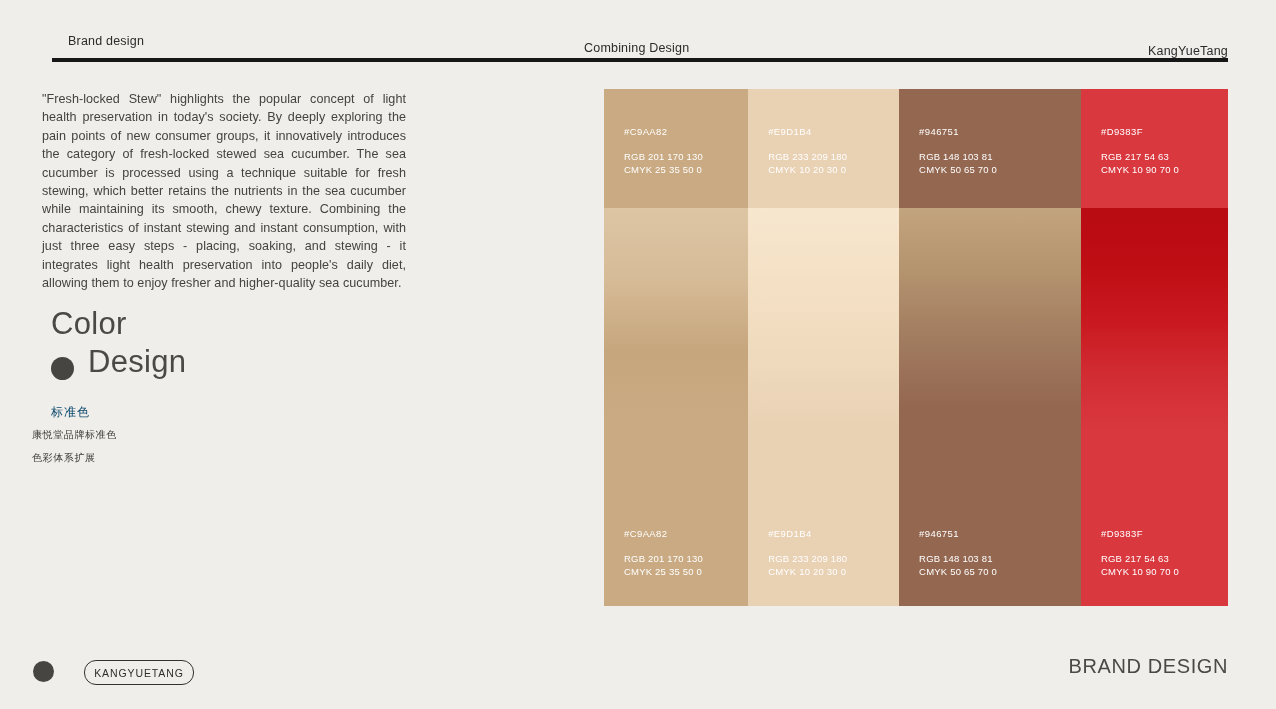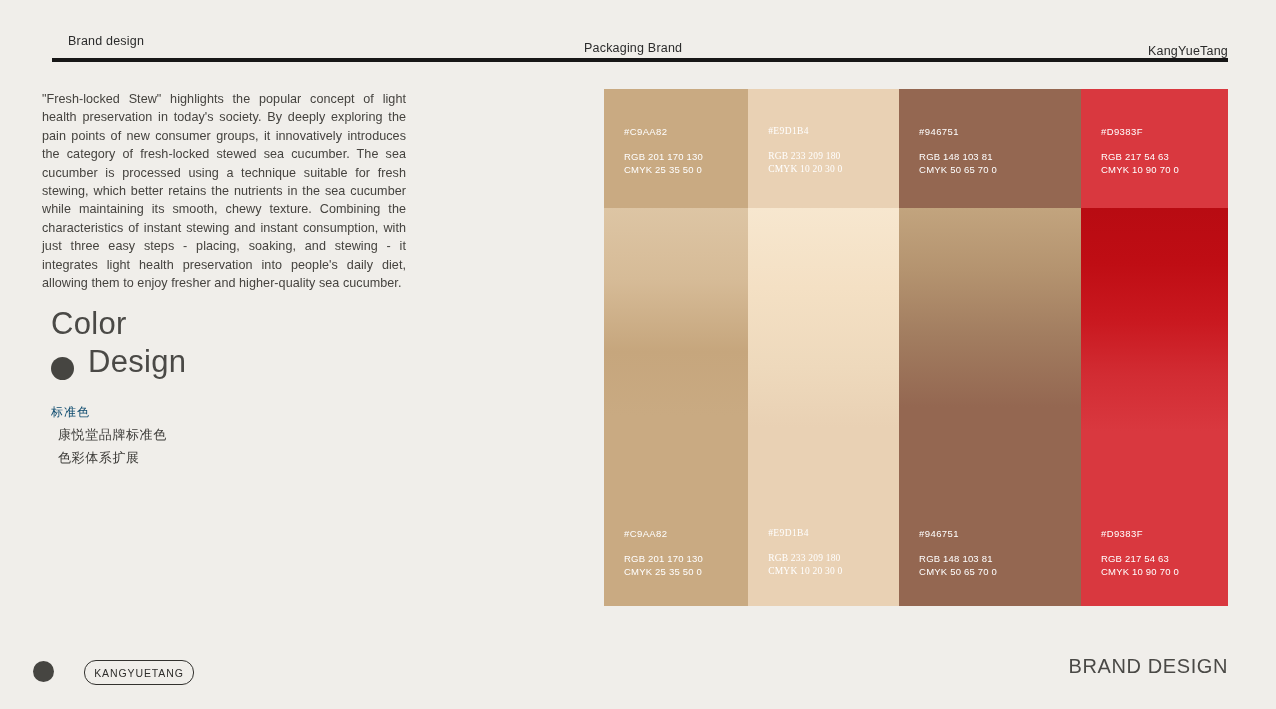--- a/index.html
+++ b/index.html
@@ -104,44 +104,44 @@
     letter-spacing: 0.3px;
   }
   .cn-sub {
     margin-top: 24px;
     font-size: 12px;
     color: #0c4a6e;
     letter-spacing: 1px;
   }
   .cn-desc {
     position: absolute;
-    left: 58px;
+    left: 32px;
     top: 423px;
-    font-size: 13px;
+    font-size: 10px;
     line-height: 23px;
     color: #3b3a37;
     letter-spacing: 0.6px;
   }
 
   
   .swatches {
     position: absolute;
     left: 604px;
     top: 89px;
     width: 624px;
     height: 517px;
     display: flex;
   }
   .swatch-col {
     position: relative;
     width: 149px;
     height: 100%;
     overflow: hidden;
   }
-  .swatch-col:nth-child(2) { width: 156px; font-family: Liberation Serif, serif; }
+  .swatch-col:nth-child(2) { width: 156px; }
   .swatch-col:nth-child(3) { width: 188px; }
   .swatch-col:nth-child(4) { width: 152px; }
 
   .sw-solid {
     position: absolute;
     left: 0; top: 0; right: 0;
     height: 119px;
   }
   .sw-grad {
     position: absolute;
@@ -202,21 +202,21 @@
     font-size: 20px;
     color: #4a4946;
     letter-spacing: 0.6px;
   }
 </style>
 </head>
 <body>
 
 <div class="header">
   <div class="hdr-left">Brand design</div>
-  <div class="hdr-center">Packaging Brand</div>
+  <div class="hdr-center">Combining Design</div>
   <div class="hdr-right">KangYueTang</div>
 </div>
 <div class="header-rule"></div>
 
 <div class="intro">"Fresh-locked Stew" highlights the popular concept of light health preservation in today's society. By deeply exploring the pain points of new consumer groups, it innovatively introduces the category of fresh-locked stewed sea cucumber. The sea cucumber is processed using a technique suitable for fresh stewing, which better retains the nutrients in the sea cucumber while maintaining its smooth, chewy texture. Combining the characteristics of instant stewing and instant consumption, with just three easy steps - placing, soaking, and stewing - it integrates light health preservation into people's daily diet, allowing them to enjoy fresher and higher-quality sea cucumber.</div>
 
 <div class="color-block">
   <div class="color-word">Color</div>
   <div class="design-row">
     <span class="dot-lg"></span>

